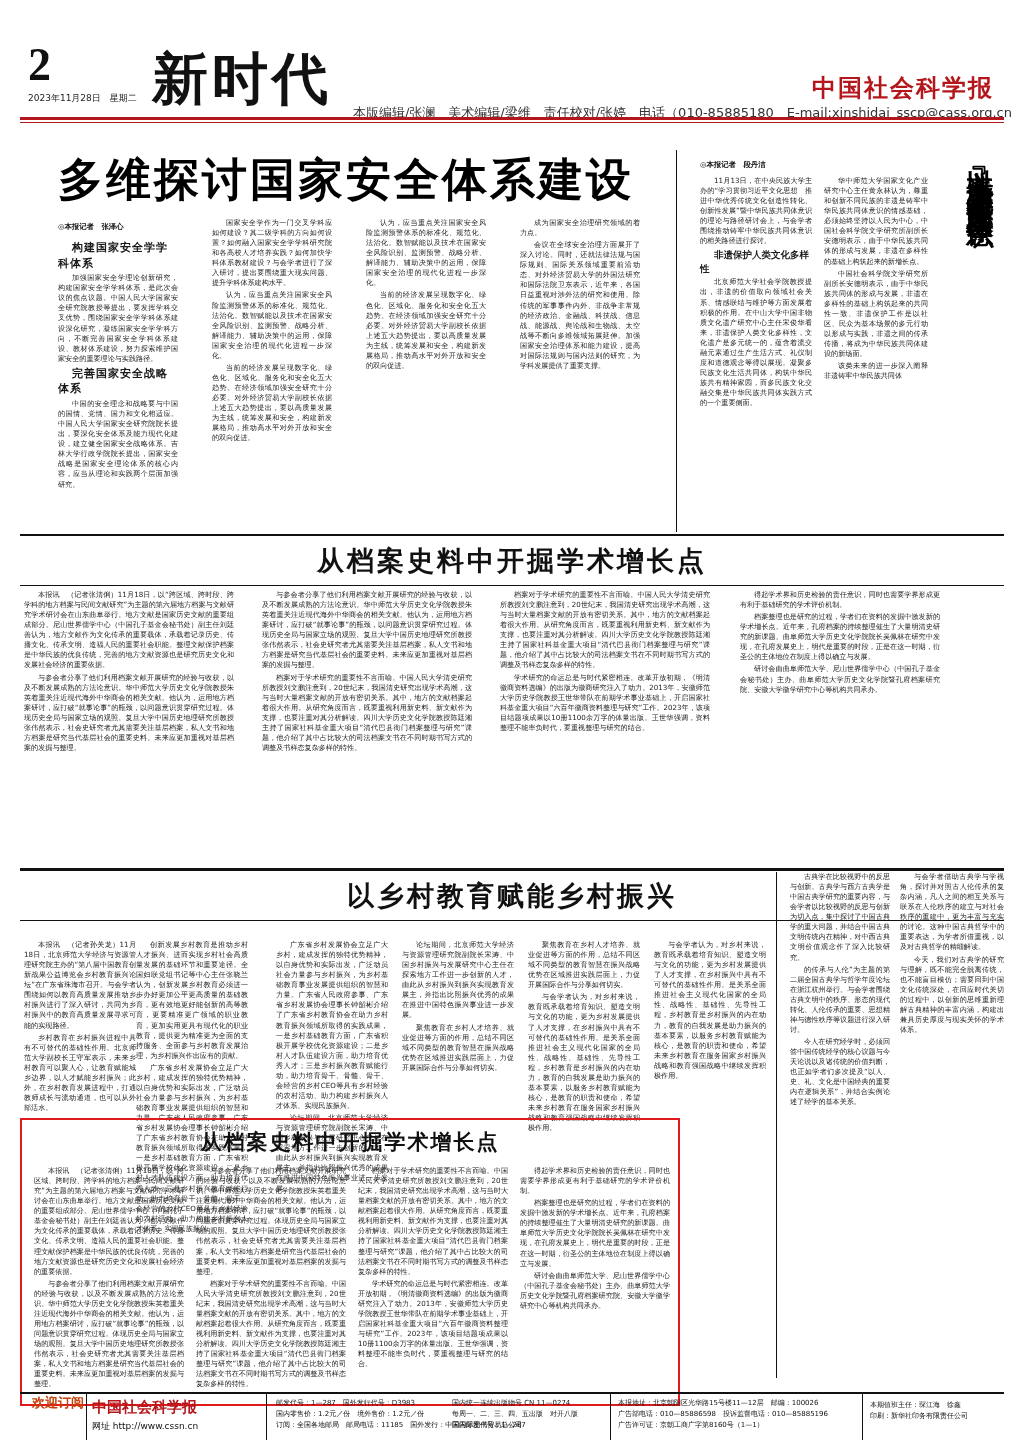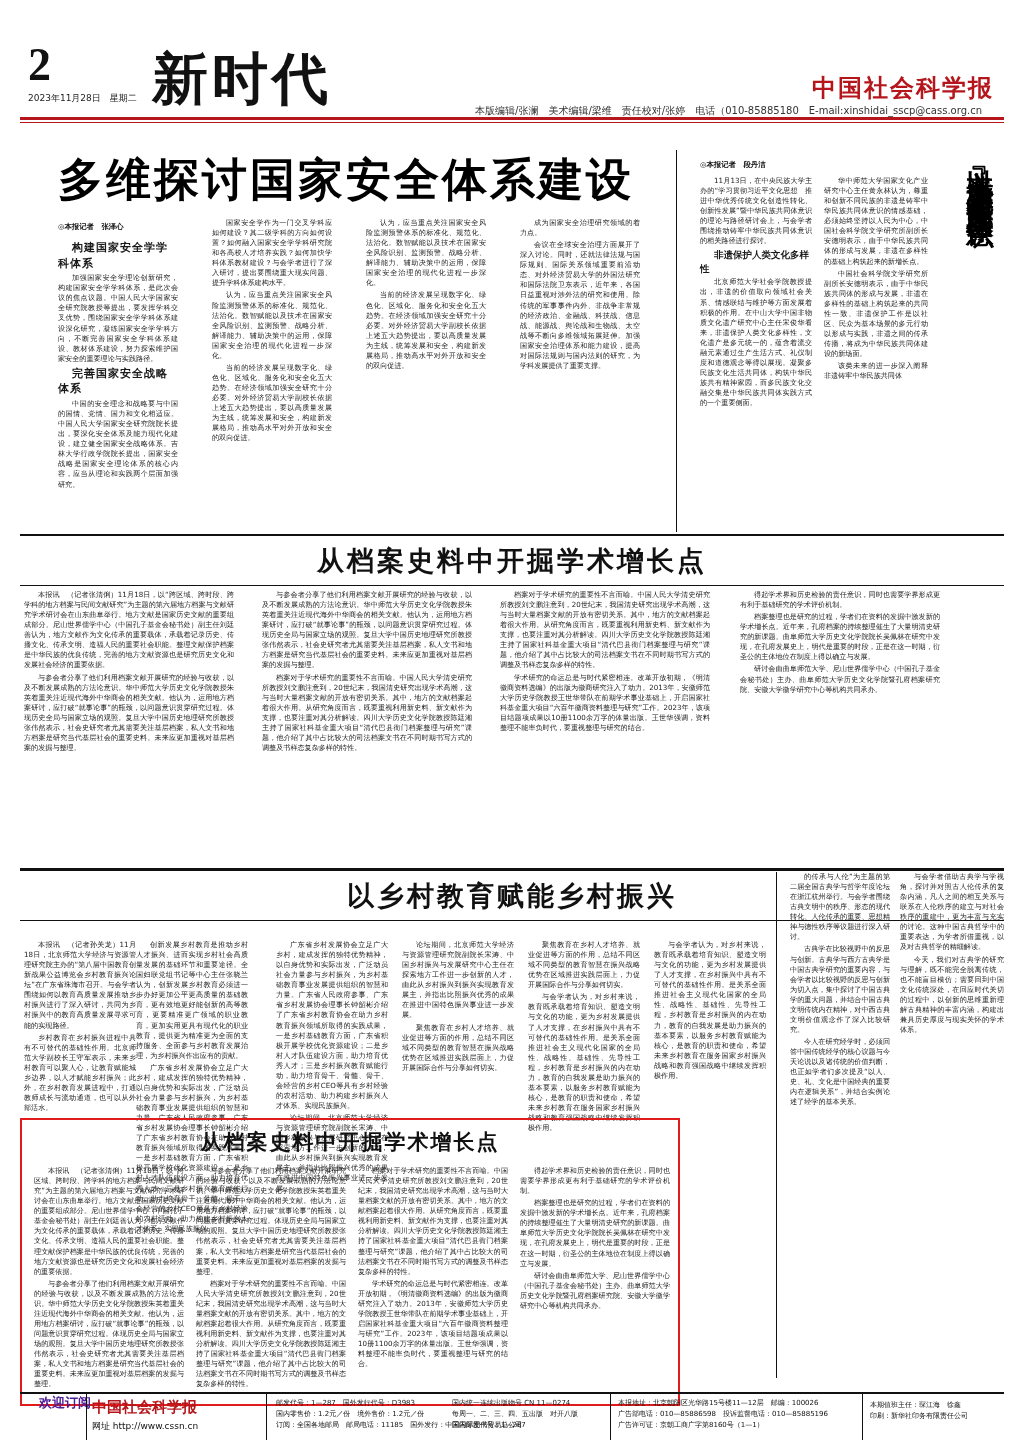--- a/index.html
+++ b/index.html
@@ -5,21 +5,21 @@
   html,body{margin:0;padding:0;background:#fff;}
   body{width:1024px;height:1455px;position:relative;font-family:"DejaVu Sans","Liberation Sans",sans-serif;color:#111;}
   .page{position:relative;width:1024px;height:1455px;overflow:hidden;}
 
   
   .masthead{position:absolute;left:0;top:0;width:1024px;height:118px;}
   .pageno{position:absolute;left:28px;top:38px;font-size:46px;font-weight:bold;font-family:"Liberation Serif",serif;letter-spacing:-1px;}
   .pagedate{position:absolute;left:28px;top:92px;font-size:9px;color:#222;white-space:nowrap;}
   .sectitle{position:absolute;left:152px;top:42px;font-size:56px;font-weight:bold;font-family:"DejaVu Serif",serif;letter-spacing:4px;color:#111;}
   .paper-logo{position:absolute;right:30px;top:72px;font-size:24px;font-weight:bold;font-family:"DejaVu Serif",serif;letter-spacing:2px;color:#b4161b;white-space:nowrap;}
-  .credits{position:absolute;right:42px;top:104px;font-size:10px;color:#333;white-space:nowrap;}
+  .credits{position:absolute;right:12px;top:104px;font-size:13px;color:#333;white-space:nowrap;}
   .rulewrap{position:absolute;left:20px;top:117px;width:984px;}
   .rule-red{height:3px;background:#b4161b;}
   .rule-thin{height:1px;background:#b4161b;margin-top:2px;}
 
   
   .col{position:absolute;font-size:7.1px;line-height:1.42;text-align:justify;color:#1a1a1a;
        font-family:"DejaVu Sans","Liberation Sans",sans-serif;}
   .col p{margin:0 0 2px 0;text-indent:14px;}
   .subhead{font-size:11px;font-weight:bold;text-align:left;margin:5px 0 4px;text-indent:0;letter-spacing:1px;}
   .subhead-l{font-size:9.5px;font-weight:bold;text-align:left;margin:4px 0 3px;text-indent:0;}
@@ -41,21 +41,21 @@
 
   .sep{position:absolute;background:#111;}
 
   
   .redbox{position:absolute;left:20px;top:1118px;width:660px;height:288px;border:2.5px solid #e11b1b;box-sizing:border-box;}
   .redbox-title{position:absolute;left:20px;top:1128px;width:660px;text-align:center;font-size:21px;font-weight:bold;
                 font-family:"DejaVu Serif",serif;letter-spacing:2px;}
 
   
   .footer{position:absolute;left:20px;top:1392px;width:984px;height:48px;border-top:2px solid #111;}
-  .foot-sub{position:absolute;left:22px;top:1396px;width:62px;font-size:13px;font-weight:bold;color:#4c1d95;line-height:1.15;text-align:center;margin-left:12px;}
+  .foot-sub{position:absolute;left:22px;top:1396px;width:62px;font-size:13px;font-weight:bold;color:#c2410c;line-height:1.15;text-align:right;}
   .foot-logo{position:absolute;left:92px;top:1398px;font-size:15px;font-weight:bold;font-family:"DejaVu Serif",serif;color:#b4161b;white-space:nowrap;}
   .foot-url{position:absolute;left:92px;top:1420px;font-size:9px;color:#111;white-space:nowrap;}
   .foot-c{position:absolute;font-size:7px;color:#111;line-height:1.55;white-space:nowrap;}
   .vline{position:absolute;width:1px;background:#111;}
 </style>
 </head>
 <body>
 
 <div class="page">
 
@@ -163,22 +163,22 @@
     <p>聚焦教育在乡村人才培养、就业促进等方面的作用，总结不同区域不同类型的教育智慧在振兴战略优势在区域推进实践层面上，力促开展国际合作与分享如何切实。</p>
     <p>与会学者认为，对乡村来说，教育既承载着培育知识、塑造文明与文化的功能，更为乡村发展提供了人才支撑，在乡村振兴中具有不可替代的基础性作用。是关系全面推进社会主义现代化国家的全局性、战略性、基础性、先导性工程，乡村教育是乡村振兴的内在动力，教育的自我发展是助力振兴的基本要素，以服务乡村教育赋能为核心，是教育的职责和使命，希望未来乡村教育在服务国家乡村振兴战略和教育强国战略中继续发挥积极作用。</p>
   </div>
   <div class="col" style="left:654px;top:940px;width:112px;">
     <p>与会学者认为，对乡村来说，教育既承载着培育知识、塑造文明与文化的功能，更为乡村发展提供了人才支撑，在乡村振兴中具有不可替代的基础性作用。是关系全面推进社会主义现代化国家的全局性、战略性、基础性、先导性工程，乡村教育是乡村振兴的内在动力，教育的自我发展是助力振兴的基本要素，以服务乡村教育赋能为核心，是教育的职责和使命，希望未来乡村教育在服务国家乡村振兴战略和教育强国战略中继续发挥积极作用。</p>
     <p></p>
   </div>
 
   <div class="sep" style="left:776px;top:872px;width:1px;height:506px;"></div>
   <div class="col" style="left:790px;top:872px;width:100px;">
+    <p>古典学在比较视野中的反思与创新。古典学与西方古典学是中国古典学研究的重要内容，与会学者以比较视野的反思与创新为切入点，集中探讨了中国古典学的重大问题，并结合中国古典文明传统内在精神，对中西古典文明价值观念作了深入比较研究。</p>
     <p>的传承与人伦”为主题的第二届全国古典学与哲学年度论坛在浙江杭州举行。与会学者围绕古典文明中的秩序、形态的现代转化、人伦传承的重要、思想精神与德性秩序等议题进行深入研讨。</p>
-    <p>古典学在比较视野中的反思与创新。古典学与西方古典学是中国古典学研究的重要内容，与会学者以比较视野的反思与创新为切入点，集中探讨了中国古典学的重大问题，并结合中国古典文明传统内在精神，对中西古典文明价值观念作了深入比较研究。</p>
     <p>今人在研究经学时，必须回答中国传统经学的核心议题与今天论说以及诸传统的价值判断，也正如学者们多次提及“以人、史、礼、文化是中国经典的重要内在逻辑关系”，并结合实例论述了经学的基本关系。</p>
   </div>
   <div class="col" style="left:900px;top:872px;width:104px;">
     <p>与会学者借助古典学与学视角，探讨并对照古人伦传承的复杂内涵，凡人之间的相互关系与联系在人伦秩序的建立与对社会秩序的重建中，更为丰富与充实的讨论。这种中国古典哲学中的重要表达，为学者所借重视，以及对古典哲学的精细解读。</p>
     <p>今天，我们对古典学的研究与理解，既不能完全脱离传统，也不能盲目模仿；需要回到中国文化传统深处，在回应时代关切的过程中，以创新的思维重新理解古典精神的丰富内涵，构建出兼具历史厚度与现实关怀的学术体系。</p>
   </div>
 
   <div class="redbox"></div>
   <div class="redbox-title">从档案史料中开掘学术增长点</div>
 

